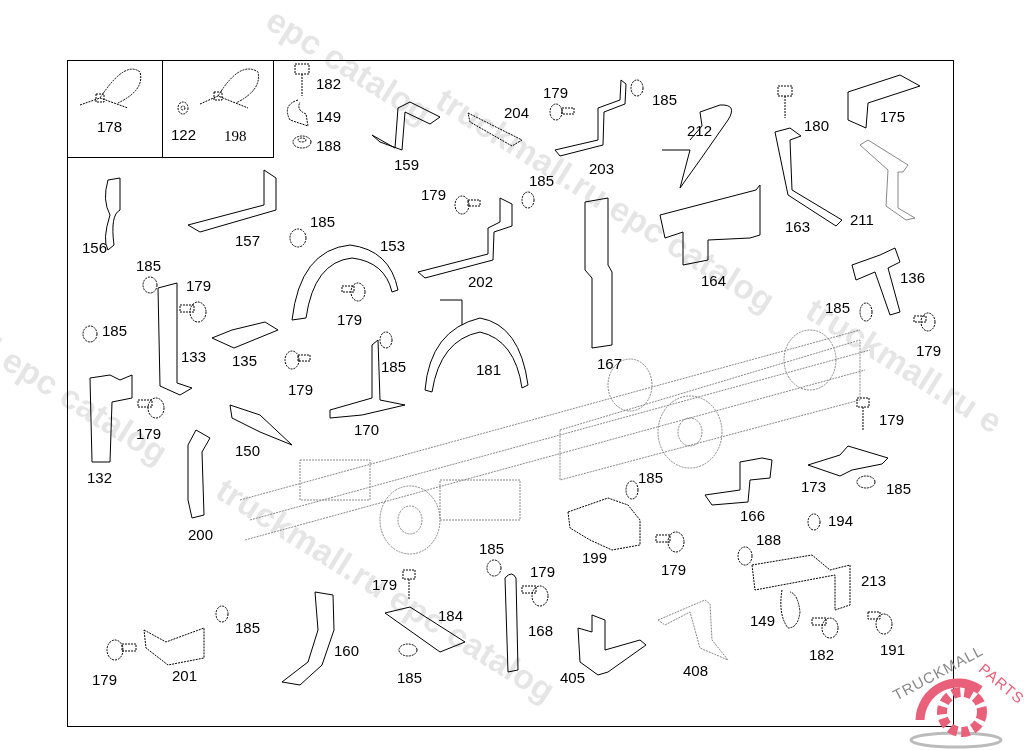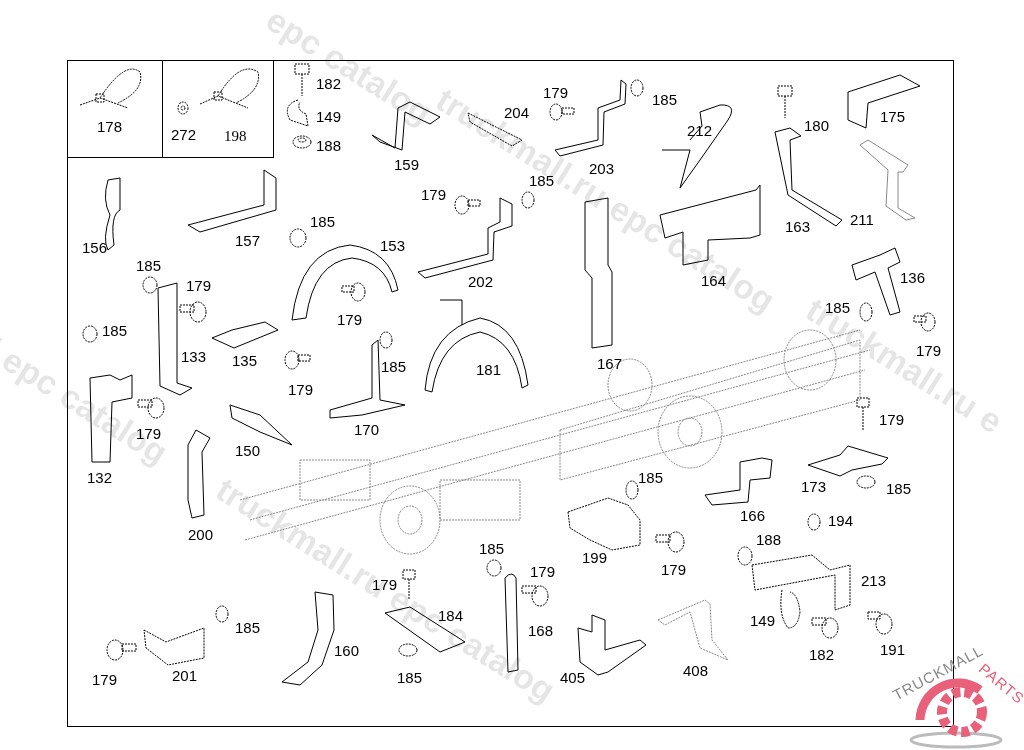--- a/index.html
+++ b/index.html
@@ -247,21 +247,21 @@
       <ellipse cx="222" cy="614" rx="6" ry="8"></ellipse>
     </g>
   <g stroke-dasharray="2,1">
       <ellipse cx="115" cy="650" rx="8" ry="10"></ellipse>
       <rect x="122" y="644" width="14" height="7"></rect>
     </g>
 </svg>
 
 <div id="labels">
     <span class="label" style="left: 97px; top: 119px;">178</span>
-    <span class="label" style="left: 171px; top: 127px;">272</span>
+    <span class="label" style="left: 171px; top: 127px;">122</span>
     <span class="label" style="left: 224px; top: 129px; font-family: Liberation Serif, serif;">198</span>
     <span class="label" style="left: 316px; top: 76px;">182</span>
     <span class="label" style="left: 316px; top: 109px;">149</span>
     <span class="label" style="left: 316px; top: 138px;">188</span>
     <span class="label" style="left: 394px; top: 157px;">159</span>
     <span class="label" style="left: 504px; top: 105px;">204</span>
     <span class="label" style="left: 543px; top: 85px;">179</span>
     <span class="label" style="left: 652px; top: 92px;">185</span>
     <span class="label" style="left: 589px; top: 161px;">203</span>
     <span class="label" style="left: 667px; top: 123px; margin-left: 20px;">212</span>

